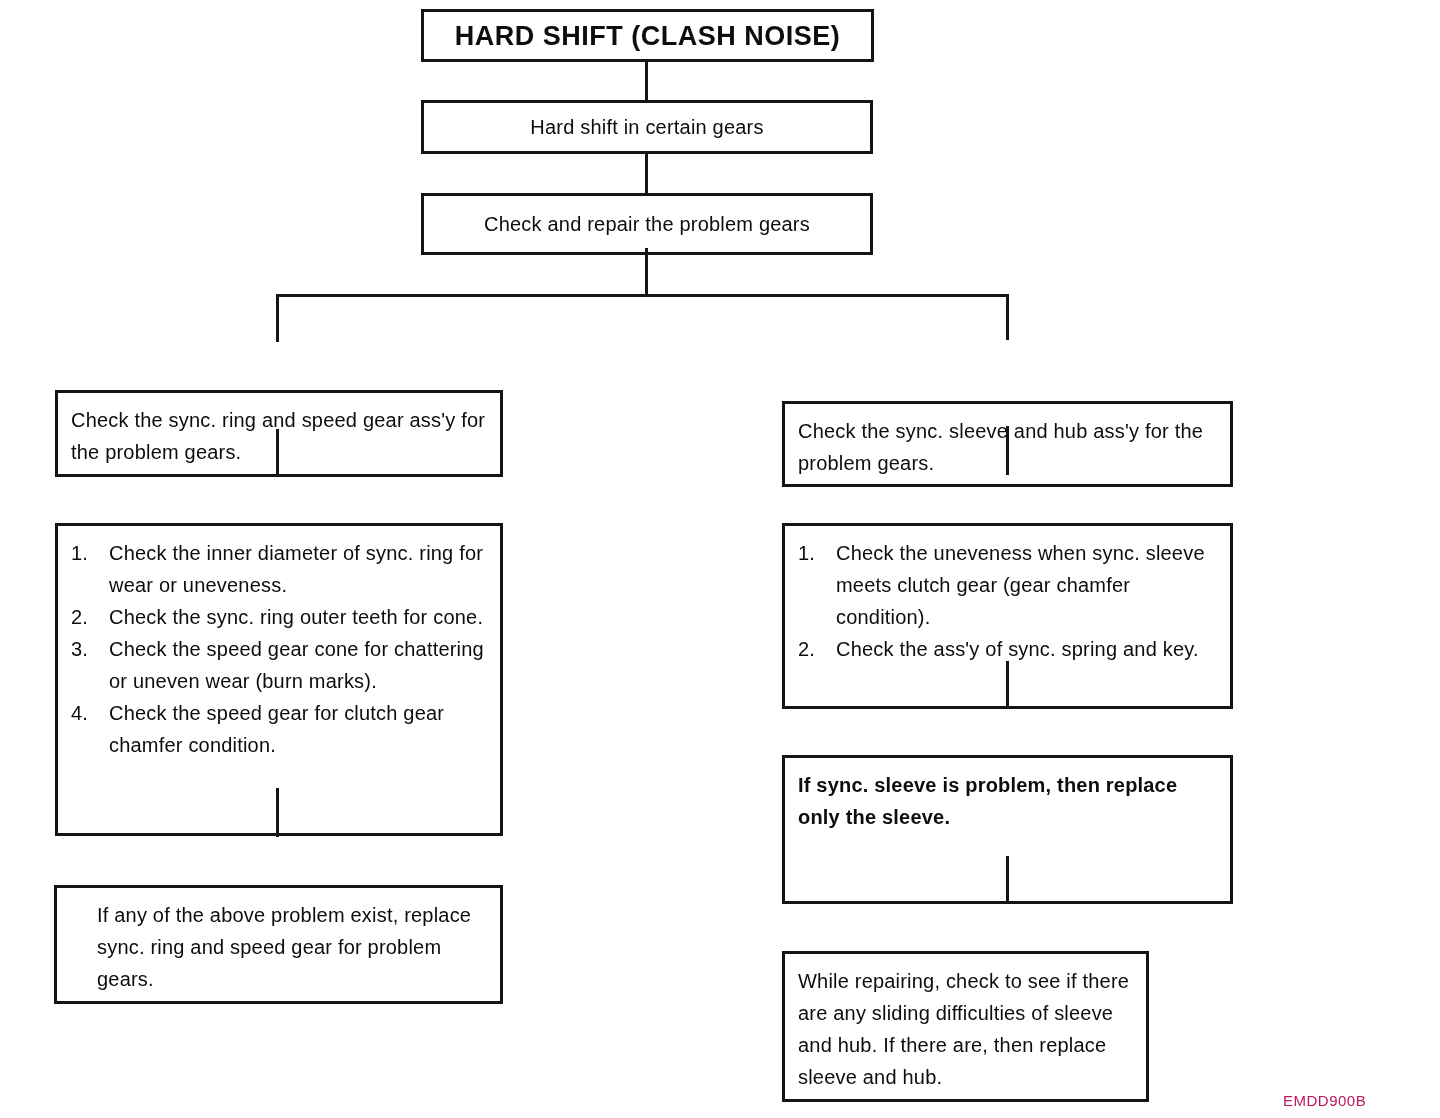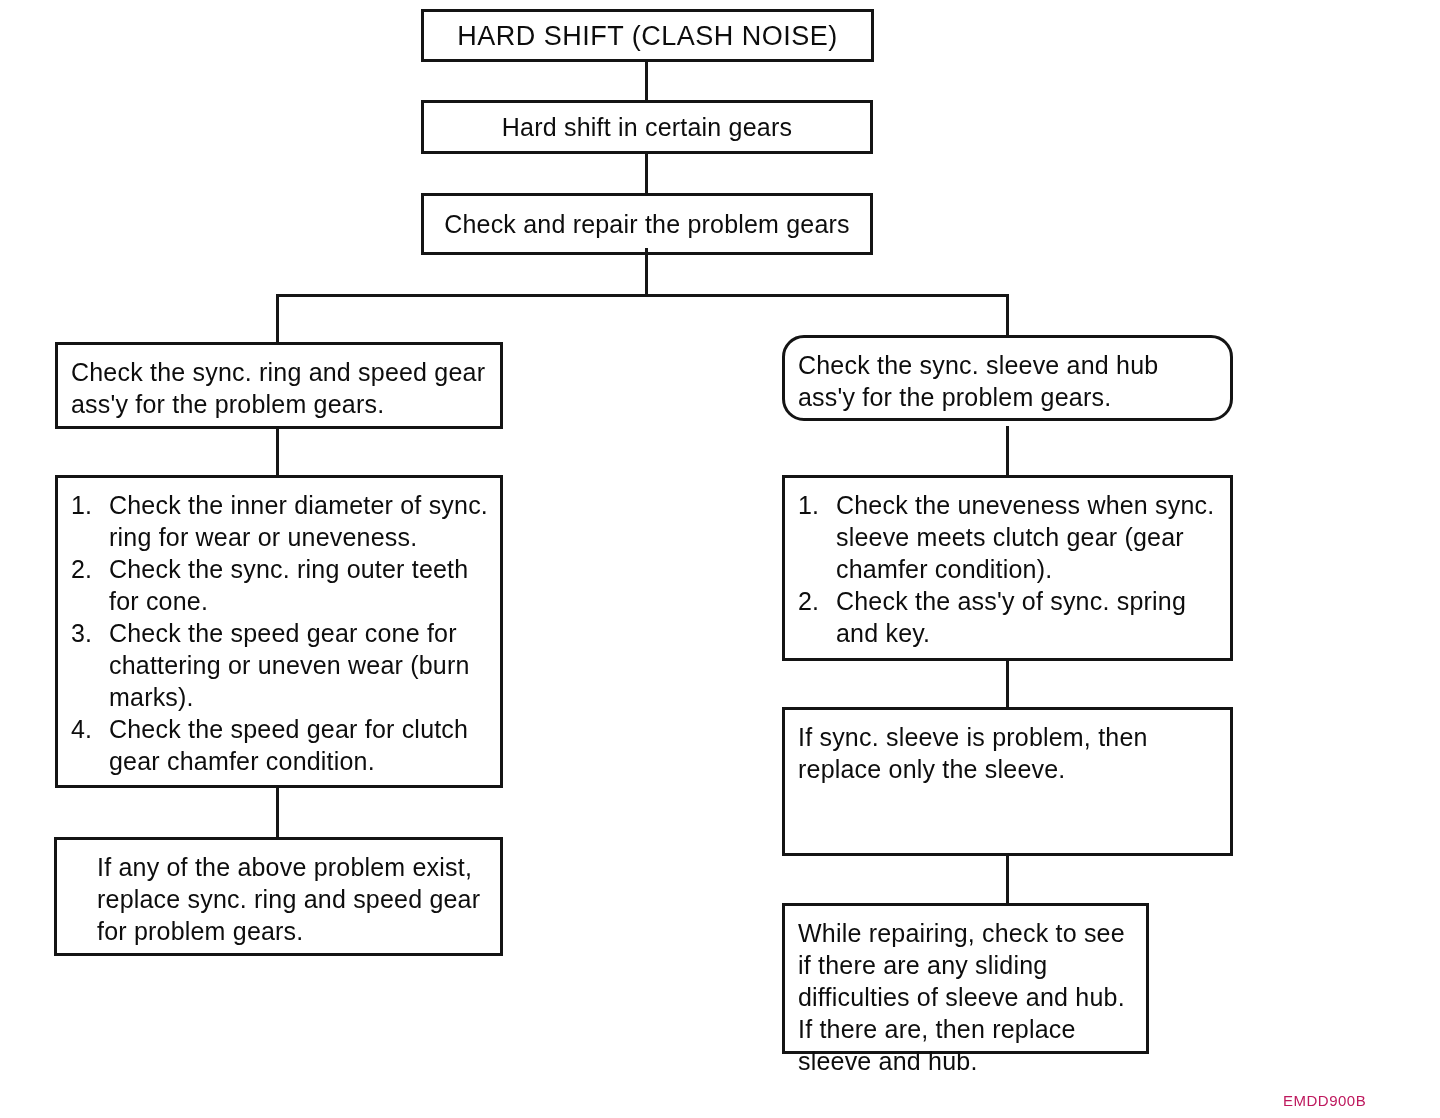--- a/index.html
+++ b/index.html
@@ -10,36 +10,36 @@
     background: #ffffff;
     font-family: "Liberation Sans", sans-serif;
     color: #0d0d0d;
     overflow: hidden;
   }
   .box {
     position: absolute;
     box-sizing: border-box;
     border: 3px solid #141414;
     background: #ffffff;
-    font-size: 25px;
+    font-size: 20px;
     line-height: 32px;
     letter-spacing: 0.2px;
   }
   .center-text {
     display: flex;
     align-items: center;
     justify-content: center;
     text-align: center;
   }
   .title-box {
-    font-weight: normal;
+    font-weight: bold;
     font-size: 27px;
     letter-spacing: 0.5px;
   }
-  .pad { padding: 11px 12px 11px 13px; }
+  .pad { padding: 11px 12px 11px 13px; margin-top: 48px; }
   .line {
     position: absolute;
     background: #161616;
   }
   ol.checks {
     list-style: none;
     margin: 0;
     padding: 0;
   }
   ol.checks li { display: flex; }
@@ -106,42 +106,42 @@
       </li>
     </ol>
   </div>
 
   <div class="line" style="left:276px; top:788px; width:3px; height:49px;"></div>
 
   <div class="box pad" style="left:54px; top:837px; width:449px; height:119px;padding-left:40px;">
     <span>If any of the above problem exist, replace sync. ring and speed gear for problem gears.</span>
   </div>
 
-  <div class="box pad" style="left:782px; top:335px; width:451px; height:86px;border-radius:22px;">
+  <div class="box pad" style="left:782px; top:353px; width:451px; height:86px;">
     <span>Check the sync. sleeve and hub ass'y for the problem gears.</span>
   </div>
 
   <div class="line" style="left:1006px; top:426px; width:3px; height:49px;"></div>
 
   <div class="box pad" style="left:782px; top:475px; width:451px; height:186px;">
     <ol class="checks">
       <li>
         <span class="num">1.</span>
         <span class="txt">Check the uneveness when sync. sleeve meets clutch gear (gear chamfer condition).</span>
       </li>
       <li>
         <span class="num">2.</span>
         <span class="txt">Check the ass'y of sync. spring and key.</span>
       </li>
     </ol>
   </div>
 
   <div class="line" style="left:1006px; top:661px; width:3px; height:46px;"></div>
 
-  <div class="box pad" style="left:782px; top:707px; width:451px; height:149px;">
+  <div class="box pad" style="left:782px; top:707px; width:451px; height:149px;font-weight:bold;">
     <span class="res-line">If sync. sleeve is problem, then replace only the sleeve.</span>
   </div>
 
   <div class="line" style="left:1006px; top:856px; width:3px; height:47px;"></div>
 
   <div class="box pad" style="left:782px; top:903px; width:367px; height:151px;">
     <span>While repairing, check to see if there are any sliding difficulties of sleeve and hub. If there are, then replace sleeve and hub.</span>
   </div>
 
   <div class="fig-code">EMDD900B</div>

